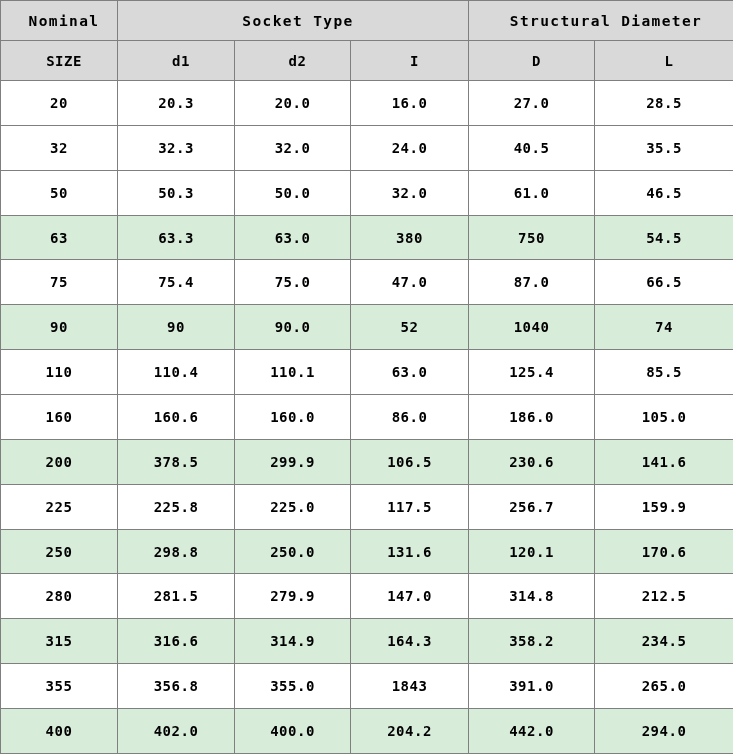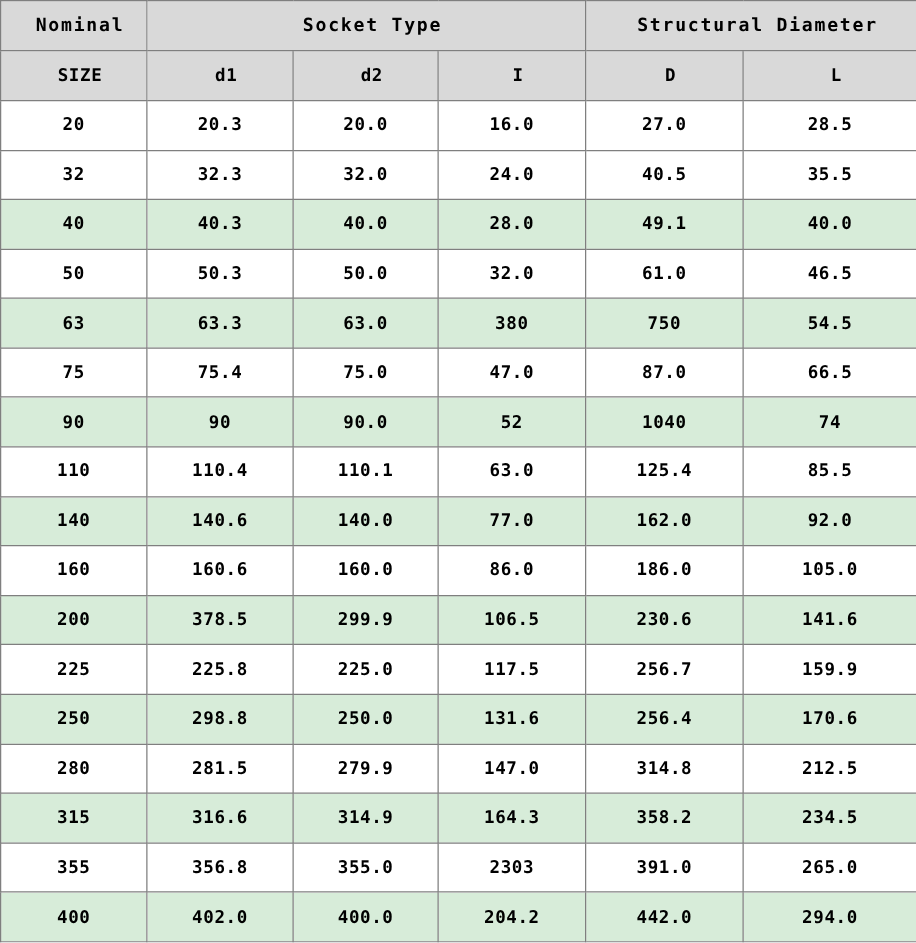--- a/index.html
+++ b/index.html
@@ -93,28 +93,20 @@
         <td>28.5</td>
       </tr>
       <tr>
         <td>32</td>
         <td>32.3</td>
         <td>32.0</td>
         <td>24.0</td>
         <td>40.5</td>
         <td>35.5</td>
       </tr>
-      <tr class="alt">
-        <td>40</td>
-        <td>40.3</td>
-        <td>40.0</td>
-        <td>28.0</td>
-        <td>49.1</td>
-        <td>40.0</td>
-      </tr>
       <tr>
         <td>50</td>
         <td>50.3</td>
         <td>50.0</td>
         <td>32.0</td>
         <td>61.0</td>
         <td>46.5</td>
       </tr>
       <tr class="alt">
         <td>63</td>
@@ -141,28 +133,20 @@
         <td>74</td>
       </tr>
       <tr>
         <td>110</td>
         <td>110.4</td>
         <td>110.1</td>
         <td>63.0</td>
         <td>125.4</td>
         <td>85.5</td>
       </tr>
-      <tr class="alt">
-        <td>140</td>
-        <td>140.6</td>
-        <td>140.0</td>
-        <td>77.0</td>
-        <td>162.0</td>
-        <td>92.0</td>
-      </tr>
       <tr>
         <td>160</td>
         <td>160.6</td>
         <td>160.0</td>
         <td>86.0</td>
         <td>186.0</td>
         <td>105.0</td>
       </tr>
       <tr class="alt">
         <td>200</td>
@@ -178,21 +162,21 @@
         <td>225.0</td>
         <td>117.5</td>
         <td>256.7</td>
         <td>159.9</td>
       </tr>
       <tr class="alt">
         <td>250</td>
         <td>298.8</td>
         <td>250.0</td>
         <td>131.6</td>
-        <td>256.4</td>
+        <td>120.1</td>
         <td>170.6</td>
       </tr>
       <tr>
         <td>280</td>
         <td>281.5</td>
         <td>279.9</td>
         <td>147.0</td>
         <td>314.8</td>
         <td>212.5</td>
       </tr>
@@ -201,21 +185,21 @@
         <td>316.6</td>
         <td>314.9</td>
         <td>164.3</td>
         <td>358.2</td>
         <td>234.5</td>
       </tr>
       <tr>
         <td>355</td>
         <td>356.8</td>
         <td>355.0</td>
-        <td>2303</td>
+        <td>1843</td>
         <td>391.0</td>
         <td>265.0</td>
       </tr>
       <tr class="alt">
         <td>400</td>
         <td>402.0</td>
         <td>400.0</td>
         <td>204.2</td>
         <td>442.0</td>
         <td>294.0</td>

